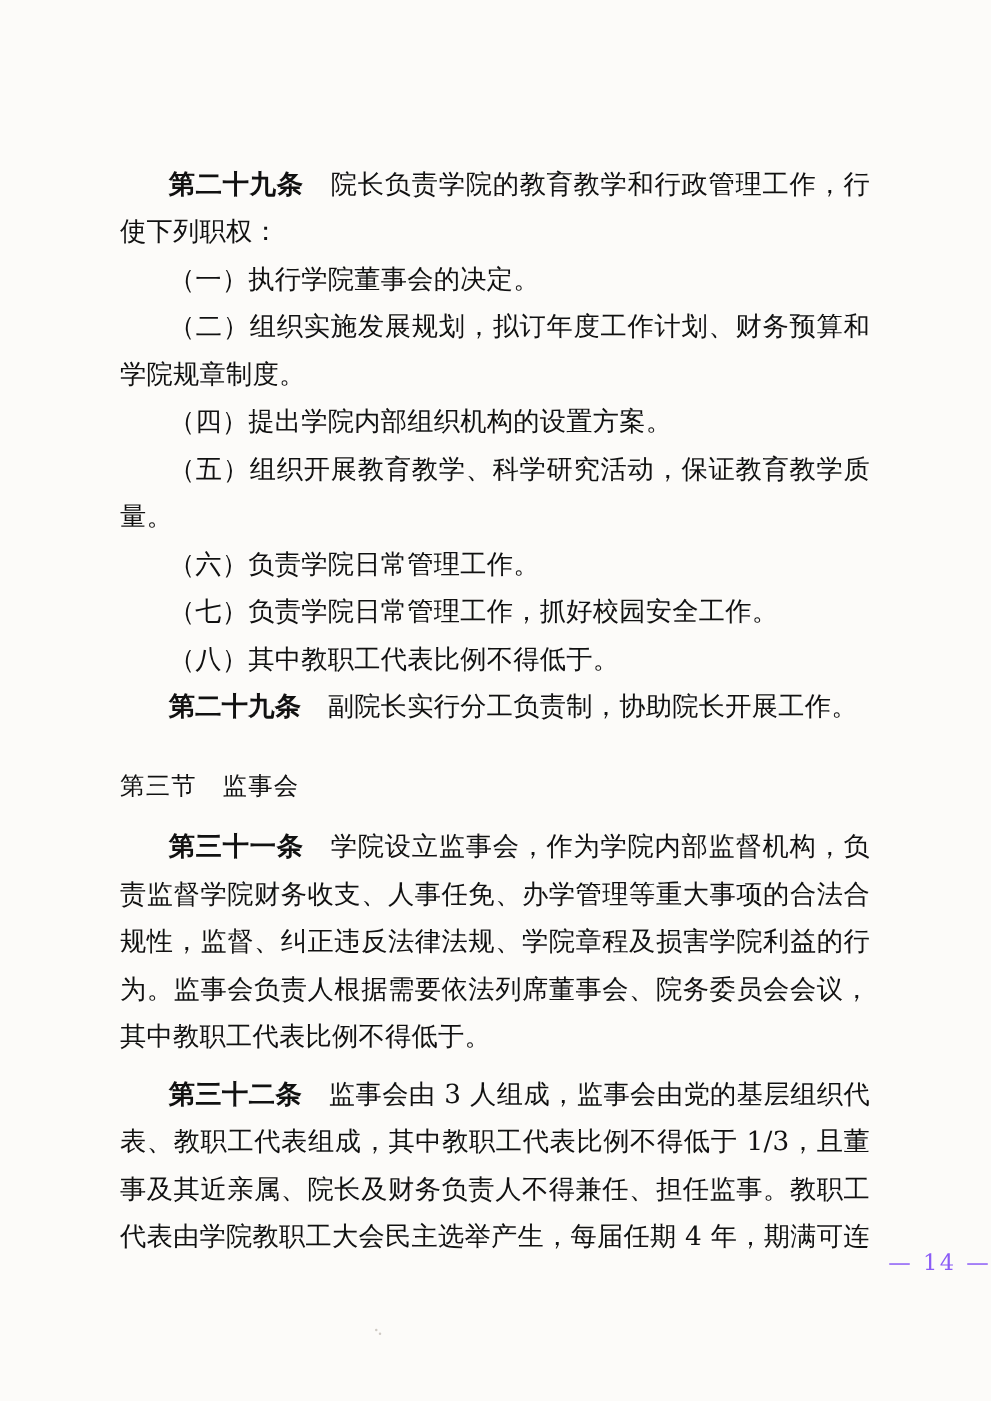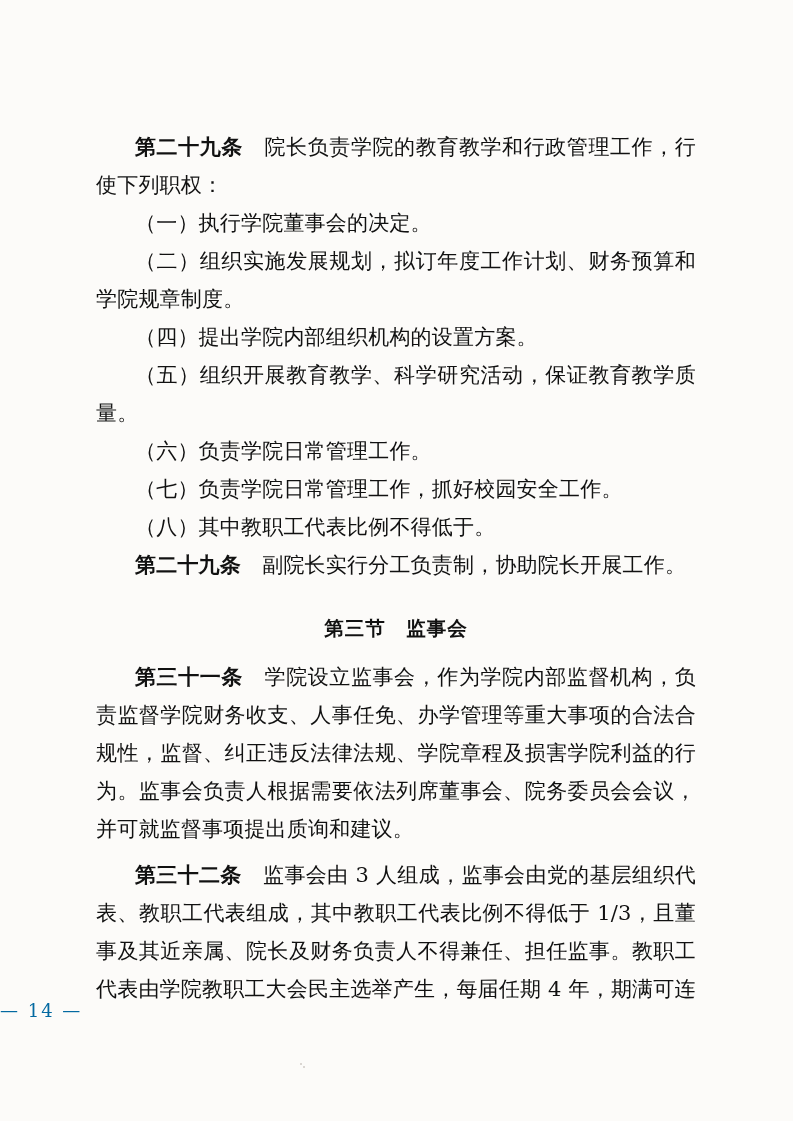--- a/index.html
+++ b/index.html
@@ -39,37 +39,37 @@
   }
   .indent2 {
     text-indent: 39px;
   }
   .heading-inline {
     font-weight: 700;
   }
   .section-title {
     font-size: 19.5px;
     line-height: 38px;
-    text-align: center;
-    font-weight: 700;
+    text-align: left;
+    font-weight: 400;
     margin: 26px 0 10px 0;
     letter-spacing: 1px;
   }
   .gap-before {
     margin-top: 8px;
   }
   .footer {
     position: absolute;
     left: 0;
     top: 1000px;
     width: 793px;
-    text-align: left;
+    text-align: right;
     font-size: 18px;
     letter-spacing: 2px;
-    color: #0369a1;
+    color: #8b5cf6;
   }
   .footer-inner {
     display: inline-block;
   }
   .speck {
     position: absolute;
     width: 2px;
     height: 2px;
     background: #cfcac4;
     border-radius: 50%;
@@ -96,21 +96,21 @@
     <p class="para indent2"><span>（六）负责学院日常管理工作。</span></p>
 
     <p class="para indent2"><span>（七）负责学院日常管理工作，抓好校园安全工作。</span></p>
 
     <p class="para indent2"><span>（八）其中教职工代表比例不得低于。</span></p>
 
     <p class="para indent2"><span class="heading-inline">第二十九条</span><span>　副院长实行分工负责制，协助院长开展工作。</span></p>
 
     <h2 class="section-title">第三节　监事会</h2>
 
-    <p class="para indent2"><span class="heading-inline">第三十一条</span><span>　学院设立监事会，作为学院内部监督机构，负责监督学院财务收支、人事任免、办学管理等重大事项的合法合规性，监督、纠正违反法律法规、学院章程及损害学院利益的行为。监事会负责人根据需要依法列席董事会、院务委员会会议，并可就监督事项提出质询和建议。</span></p>
+    <p class="para indent2"><span class="heading-inline">第三十一条</span><span>　学院设立监事会，作为学院内部监督机构，负责监督学院财务收支、人事任免、办学管理等重大事项的合法合规性，监督、纠正违反法律法规、学院章程及损害学院利益的行为。监事会负责人根据需要依法列席董事会、院务委员会会议，其中教职工代表比例不得低于。</span></p>
 
     <p class="para indent2 gap-before"><span class="heading-inline">第三十二条</span><span>　监事会由 3 人组成，监事会由党的基层组织代表、教职工代表组成，其中教职工代表比例不得低于 1/3，且董事及其近亲属、院长及财务负责人不得兼任、担任监事。教职工代表由学院教职工大会民主选举产生，每届任期 4 年，期满可连</span></p>
 
   </div>
 
   <div class="footer">
     <span class="footer-inner">— 14 —</span>
   </div>
 
   <div class="speck" style="left:300px; top:1063px;"></div>

